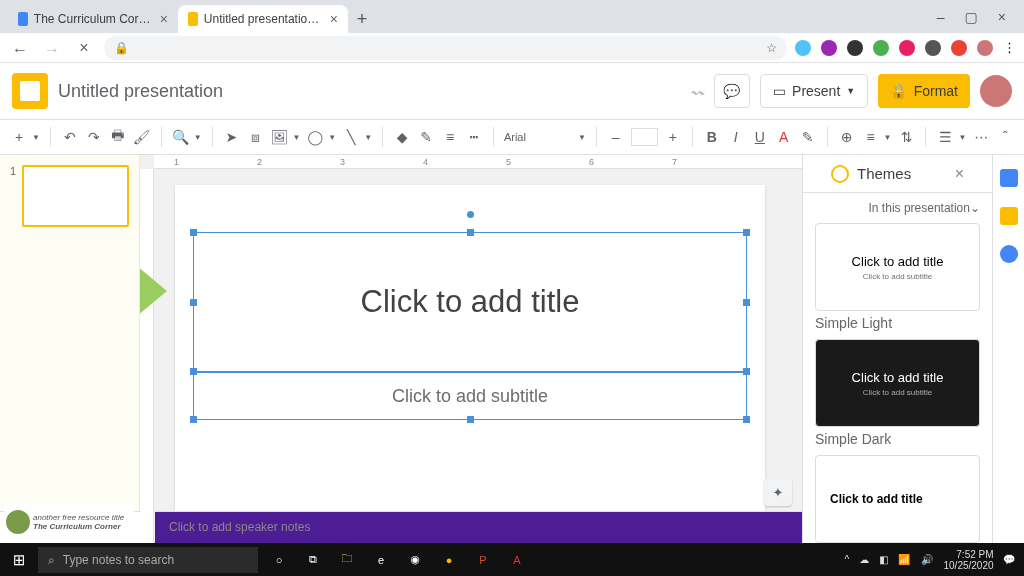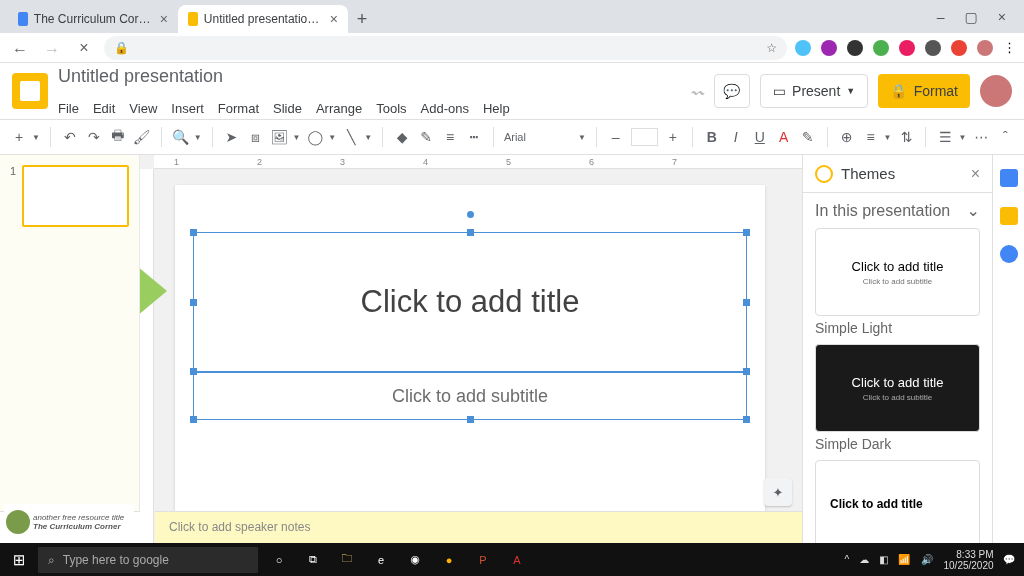--- a/index.html
+++ b/index.html
@@ -12,21 +12,21 @@
 .tab-add{width:28px;height:28px;display:flex;align-items:center;justify-content:center;font-size:18px;color:#555}
 .win-ctrl{margin-left:auto;display:flex;gap:20px;padding:0 10px 8px 0;font-size:14px;color:#555}
 .addr-bar{height:30px;background:#fff;display:flex;align-items:center;padding:0 8px;gap:8px;border-bottom:1px solid #e1e1e1}
 .nav-btn{color:#5f6368;font-size:16px;width:24px;text-align:center}
 .addr-input{flex:1;background:#f1f3f4;border-radius:14px;height:24px;display:flex;align-items:center;padding:0 10px;font-size:12px;color:#5f6368;gap:6px}
 .addr-ext{display:flex;gap:10px;align-items:center}
 .ext-ico{width:16px;height:16px;border-radius:50%;display:inline-block}
 .app-header{height:56px;display:flex;align-items:center;padding:6px 12px;gap:10px}
 .slides-logo{width:36px;height:36px;background:#fbbc04;border-radius:4px;position:relative}
 .slides-logo::after{content:"";position:absolute;inset:8px;background:#fff;border-radius:2px}
-.title-block{display:flex;flex-direction:column;gap:14px}
+.title-block{display:flex;flex-direction:row;gap:4px}
 .doc-title{font-size:18px;color:#5f6368}
 .menus{display:flex;gap:14px;font-size:13px;color:#3c4043}
 .menus span{cursor:pointer}
 .hdr-right{margin-left:auto;display:flex;align-items:center;gap:10px}
 .hdr-btn{height:34px;border:1px solid #dadce0;border-radius:4px;display:flex;align-items:center;padding:0 12px;font-size:14px;color:#3c4043;background:#fff;gap:6px}
 .share-btn{background:#fbbc04;border:none;font-weight:500}
 .avatar{width:32px;height:32px;border-radius:50%;background:#c77}
 .toolbar{height:36px;border-top:1px solid #e0e0e0;border-bottom:1px solid #e0e0e0;display:flex;align-items:center;padding:0 10px;gap:6px;color:#5f6368;font-size:14px}
 .tb-sep{width:1px;height:20px;background:#e0e0e0;margin:0 4px}
 .tb-ico{width:20px;height:20px;display:flex;align-items:center;justify-content:center;cursor:pointer}
@@ -43,34 +43,34 @@
 .ruler-v{width:14px;position:absolute;left:0;top:14px;bottom:0;background:#fff;border-right:1px solid #e0e0e0}
 .slide{position:absolute;left:35px;top:30px;width:590px;height:332px;background:#fff;box-shadow:0 1px 3px rgba(0,0,0,.15)}
 .textbox{position:absolute;border:1px solid #4a90d9}
 .title-box{left:18px;top:47px;width:554px;height:140px;display:flex;align-items:center;justify-content:center}
 .sub-box{left:18px;top:187px;width:554px;height:48px;display:flex;align-items:center;justify-content:center;border-top:1px solid #4a90d9}
 .handle{width:7px;height:7px;background:#4a90d9;position:absolute}
 .ph-title{font-size:31px;color:#424242}
 .ph-sub{font-size:18px;color:#6d6d6d}
 .arrow-head{position:absolute;left:-44px;top:76px;border-left:36px solid #9acd5f;border-top:30px solid transparent;border-bottom:30px solid transparent}
 .themes{width:190px;border-left:1px solid #e0e0e0;display:flex;flex-direction:column}
-.themes-hdr{height:38px;display:flex;align-items:center;padding:0 12px;font-size:15px;color:#3c4043;border-bottom:1px solid #e0e0e0;gap:8px}
+.themes-hdr{height:38px;display:flex;align-items:center;padding:0 28px;font-size:15px;color:#3c4043;border-bottom:1px solid #e0e0e0;gap:8px}
 .theme-ico{width:18px;height:18px;border:2px solid #fbbc04;border-radius:50%}
 .themes-hdr .close{margin-left:auto;font-size:16px;color:#888}
-.themes-sub{padding:8px 12px;font-size:16px;color:#666;display:flex;justify-content:space-between;align-items:center}
+.themes-sub{padding:8px 12px;font-size:12px;color:#666;display:flex;justify-content:flex-end;align-items:center}
 .theme-list{flex:1;overflow:auto;padding:0 12px}
 .theme-card{border:1px solid #dadce0;border-radius:4px;height:88px;margin-bottom:4px;display:flex;flex-direction:column;align-items:center;justify-content:center;font-size:13px}
 .theme-card.dark{background:#1a1a1a;color:#fff}
 .theme-card .sub{font-size:8px;opacity:.6;margin-top:3px}
 .theme-name{font-size:14px;color:#666;margin-bottom:8px}
 .theme-card.stream{align-items:flex-start;padding:14px}
 .import-btn{margin:8px 12px;height:34px;background:#fbbc04;border-radius:4px;display:flex;align-items:center;justify-content:center;font-size:13px;color:#3c4043;font-weight:500}
 .sidepanel{width:32px;border-left:1px solid #e0e0e0;display:flex;flex-direction:column;align-items:center;padding-top:14px;gap:20px}
 .sp-ico{width:18px;height:18px;border-radius:3px}
-.notes{position:absolute;left:155px;right:222px;bottom:33px;height:32px;border-top:1px solid #e0e0e0;background:#fef9c3;padding:8px 14px;font-size:12px;color:#888}
+.notes{position:absolute;left:155px;right:222px;bottom:33px;height:32px;border-top:1px solid #e0e0e0;background:#4c1d95;padding:8px 14px;font-size:12px;color:#888}
 .view-sw{position:absolute;left:0;bottom:33px;width:140px;height:32px;border-top:1px solid #e0e0e0;display:flex;align-items:center;justify-content:space-around;background:#fff}
 .watermark{position:absolute;left:4px;bottom:37px;width:130px;height:35px;background:#fff;font-size:8px;color:#555;padding:2px;font-style:italic;display:flex;align-items:center;gap:3px;z-index:5}
 .wm-ico{width:24px;height:24px;background:#7a9b4a;border-radius:50%}
 .taskbar{position:absolute;bottom:0;left:0;right:0;height:33px;background:#111;display:flex;align-items:center;color:#fff;font-size:11px}
 .start{width:38px;text-align:center;font-size:15px}
 .search{width:220px;height:26px;background:#2b2b2b;display:flex;align-items:center;padding:0 10px;gap:8px;color:#aaa;font-size:12px}
 .tb-apps{display:flex;gap:4px;margin-left:6px}
 .tb-app{width:30px;height:28px;display:flex;align-items:center;justify-content:center}
 .tray{margin-left:auto;display:flex;align-items:center;gap:10px;padding-right:8px;font-size:10px;color:#ddd}
 .clock{text-align:right;line-height:1.1}
@@ -116,32 +116,20 @@
     <span class="ext-ico" style="background:#ea4335"></span>
     <span class="ext-ico" style="background:#c77"></span>
     <span>⋮</span>
   </div>
 </div>
 
 <div class="app-header">
   <div class="slides-logo"></div>
   <div class="title-block">
     <div class="doc-title">Untitled presentation</div>
-    <div class="menus">
-      <span>File</span>
-      <span>Edit</span>
-      <span>View</span>
-      <span>Insert</span>
-      <span>Format</span>
-      <span>Slide</span>
-      <span>Arrange</span>
-      <span>Tools</span>
-      <span>Add-ons</span>
-      <span>Help</span>
-    </div>
   </div>
   <div class="hdr-right">
     <span style="color:#bbb">〰</span>
     <div class="hdr-btn" style="padding:0 8px">💬</div>
     <div class="hdr-btn">▭ <span>Present</span> <span style="font-size:9px">▼</span></div>
     <div class="hdr-btn share-btn">🔒 <span>Format</span></div>
     <div class="avatar"></div>
   </div>
 </div>
 
@@ -286,37 +274,37 @@
 </div>
 <div class="watermark">
   <span class="wm-ico"></span>
   <span><span>another free resource title</span><br><b>The Curriculum Corner</b></span>
 </div>
 
 <div class="taskbar">
   <div class="start">⊞</div>
   <div class="search">
     <span>⌕</span>
-    <span>Type here to google</span>
+    <span>Type notes to search</span>
   </div>
   <div class="tb-apps">
     <span class="tb-app">○</span>
     <span class="tb-app">⧉</span>
     <span class="tb-app" style="color:#ffd76a">🗀</span>
     <span class="tb-app">e</span>
     <span class="tb-app">◉</span>
     <span class="tb-app" style="color:#ffb300">●</span>
     <span class="tb-app" style="color:#d35230">P</span>
     <span class="tb-app" style="color:#d33">A</span>
   </div>
   <div class="tray">
     <span>^</span>
     <span>☁</span>
     <span>◧</span>
     <span>📶</span>
     <span>🔊</span>
     <div class="clock">
-      <div>8:33 PM</div>
+      <div>7:52 PM</div>
       <div>10/25/2020</div>
     </div>
     <span>💬</span>
   </div>
 </div>
 
 </body></html>

